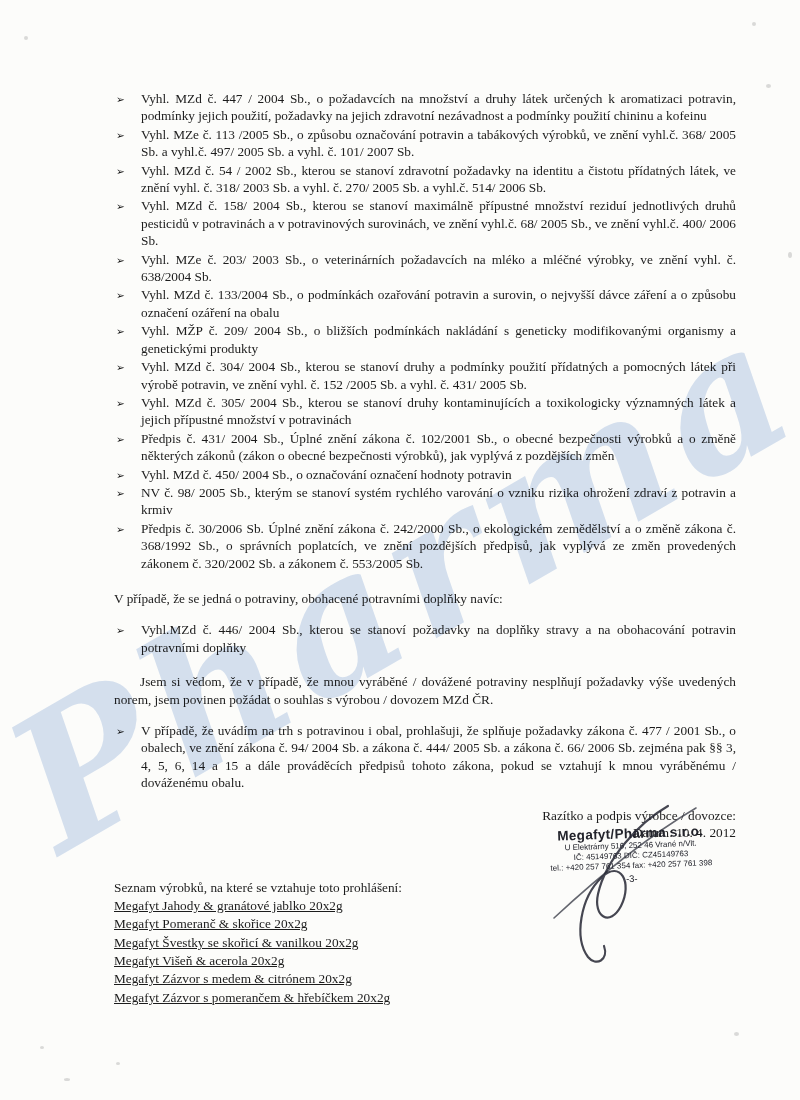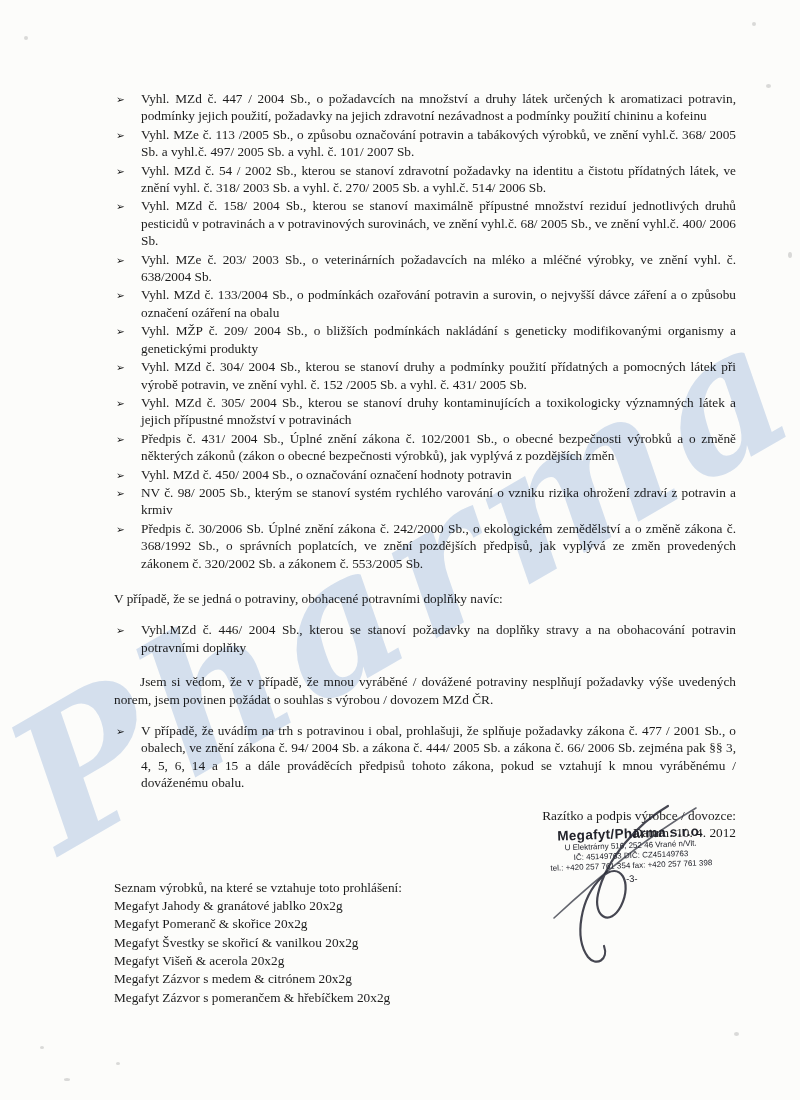--- a/index.html
+++ b/index.html
@@ -18,21 +18,21 @@
   .marker {
     position:absolute; left:2px; top:1px;
     font-family:"DejaVu Sans", sans-serif; font-size:10.5px; color:#111;
   }
   .bseg { font-weight:normal; }
   .sec-heading { font-weight:normal; margin-top:18px; }
   ul.law-list.gap { margin-top:14px; }
   .body-par { margin-top:17px; text-indent:26px; }
   .footer-left { margin-top:15px; text-align:right; }
   .products { margin-top:38px; text-align:left; }
-  .products li { margin-bottom:1px; }
+  .products li { margin-bottom:1px;text-decoration:underline; }
   .watermark {
     position:absolute; left:28px; top:690px;
     font-family:"DejaVu Serif", serif; font-style:italic; font-weight:bold;
     font-size:185px; letter-spacing:10px; white-space:nowrap;
     transform:rotate(-30deg); transform-origin:0 50%;
     pointer-events:none; z-index:6; mix-blend-mode:multiply;
   }
   .stamp {
     position:absolute; left:503px; top:826px; width:256px;
     text-align:center; transform:rotate(-2deg); z-index:3;

